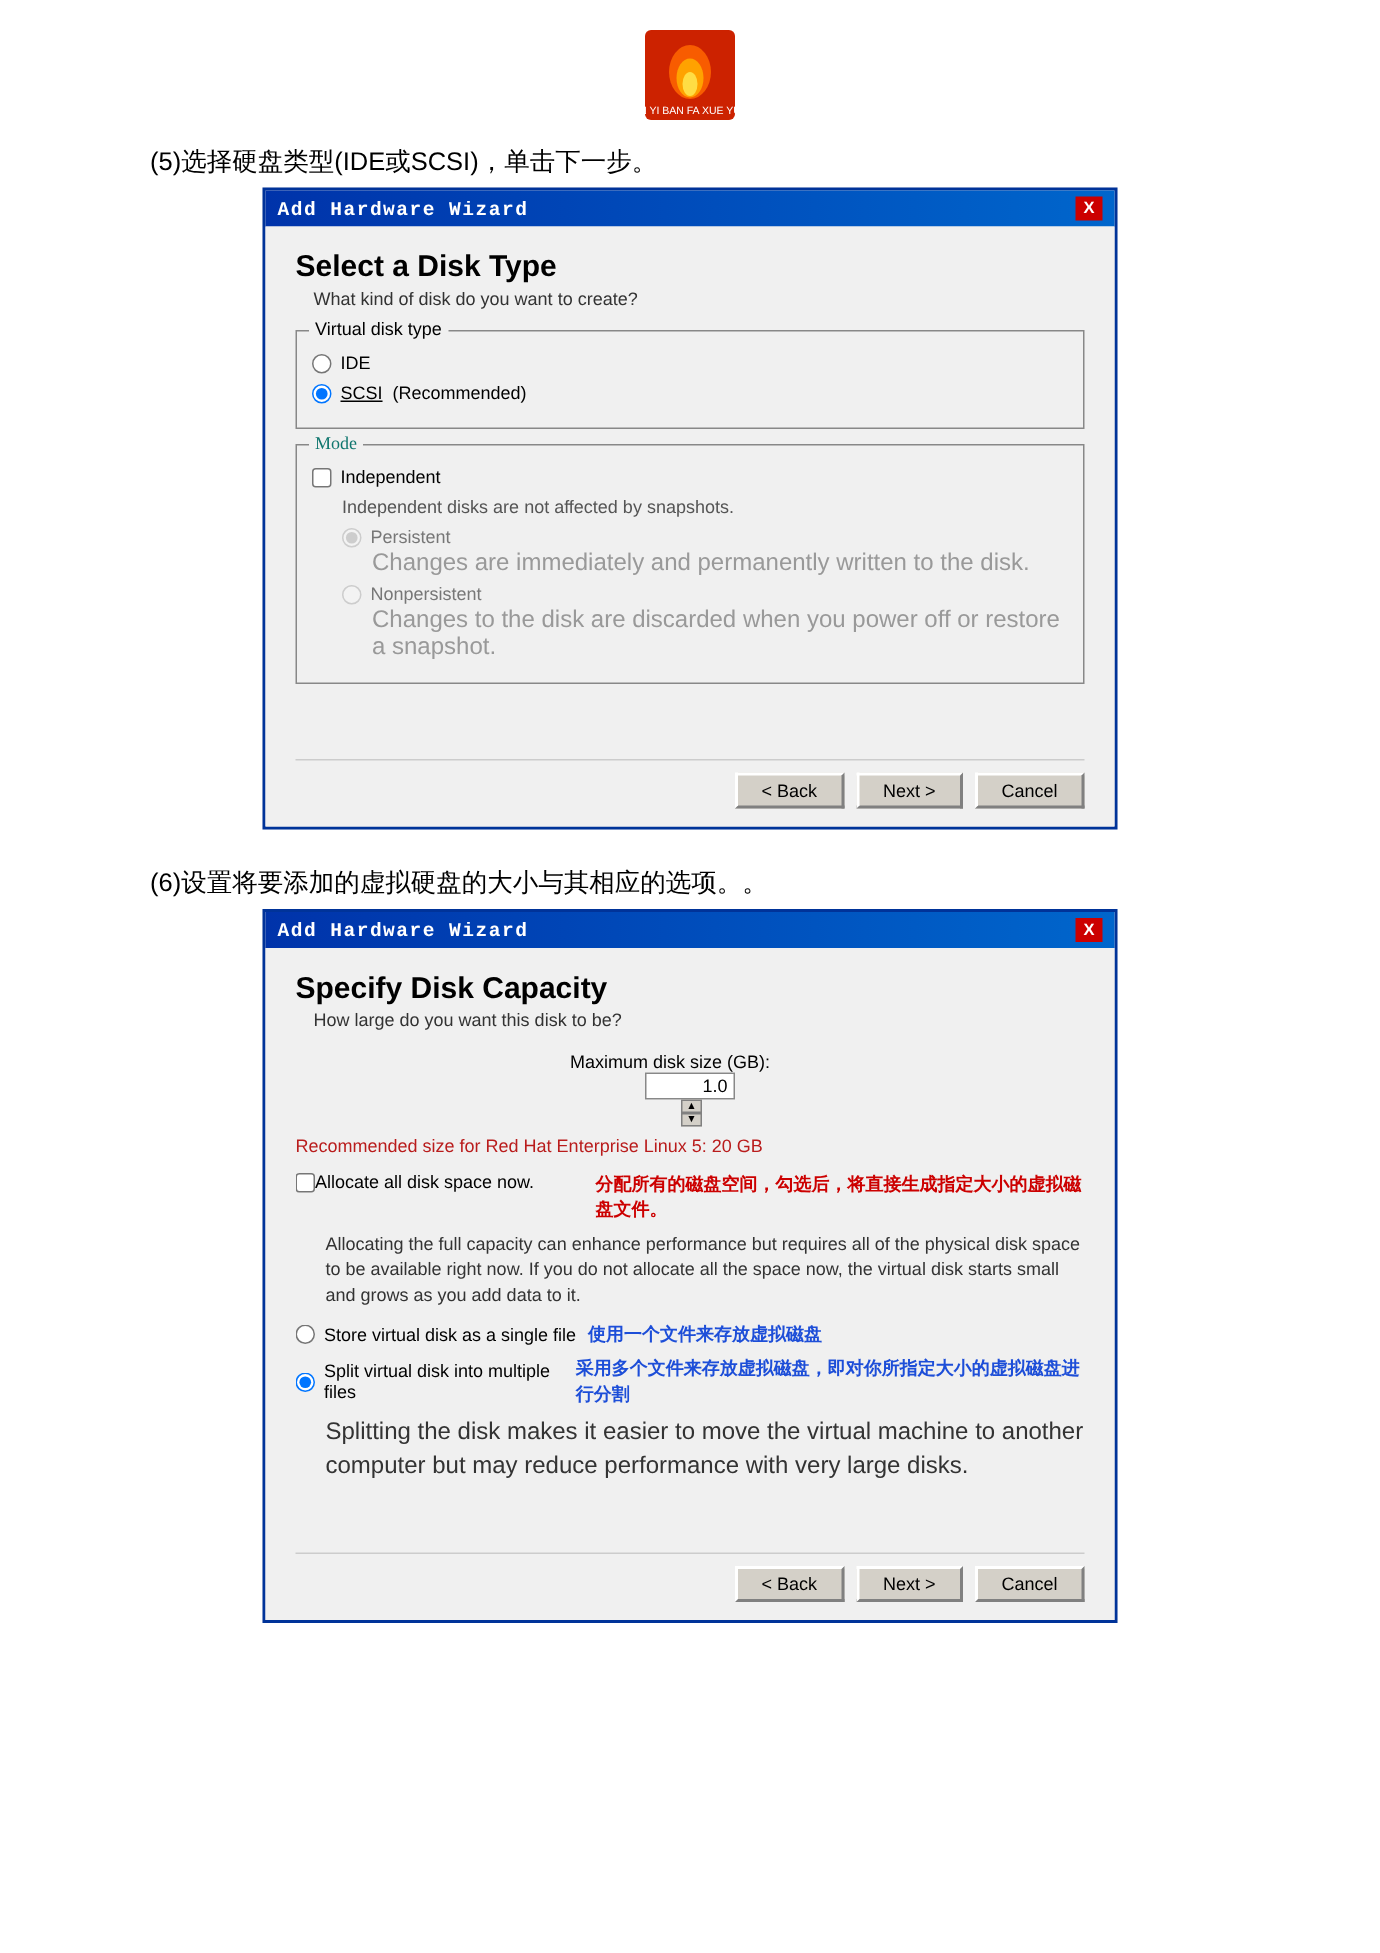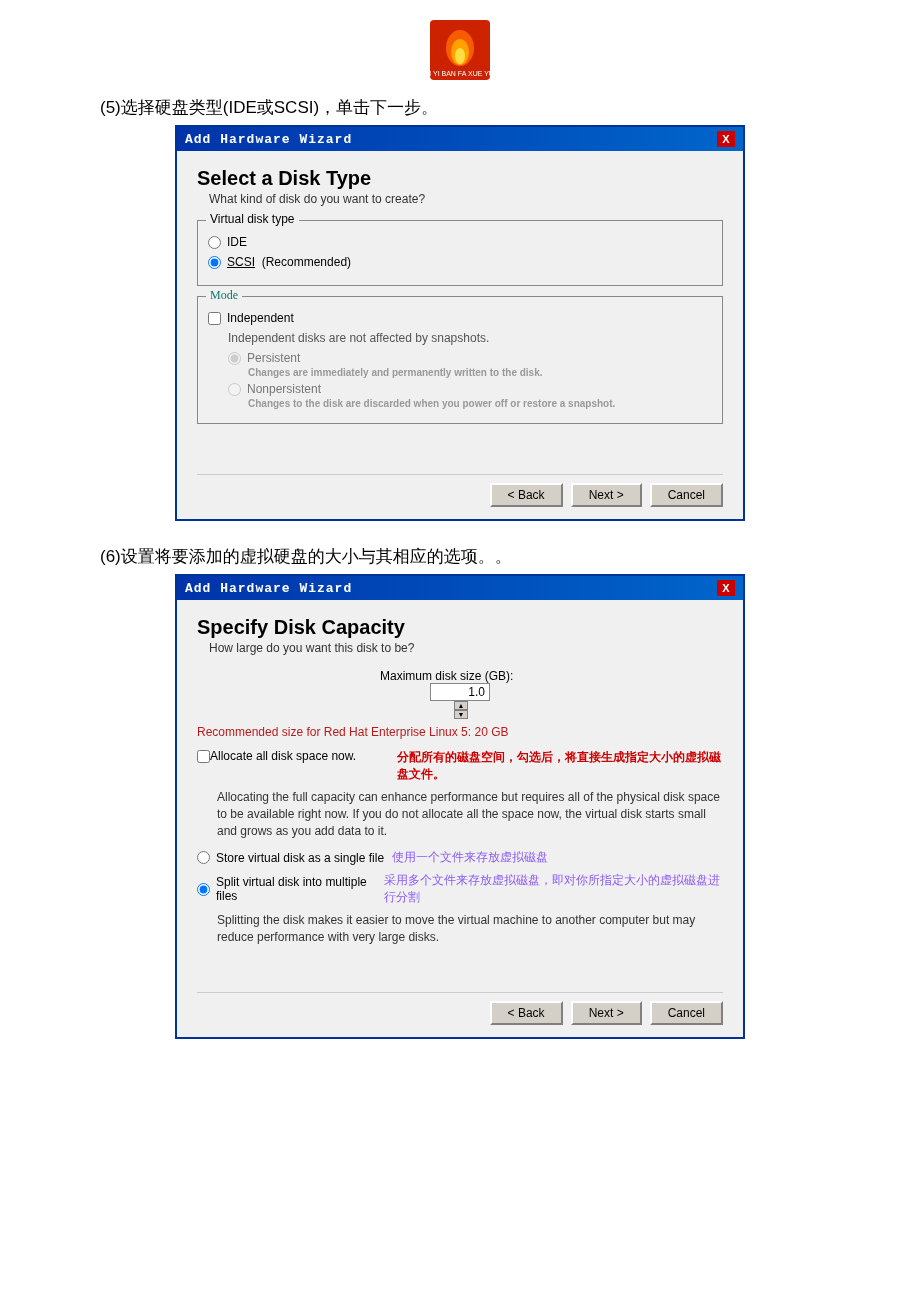--- a/index.html
+++ b/index.html
@@ -157,25 +157,24 @@
       margin: 4px 0 2px 20px;
       font-size: 12px;
       color: #777;
     }
 
     .sub-radio input[type=radio] {
       margin-right: 6px;
     }
 
     .sub-desc {
-      font-size: 10px;
+      font-size: 16px;
       color: #999;
       margin-left: 40px;
       margin-bottom: 4px;
-      font-weight: bold;
     }
 
     .wizard-footer {
       display: flex;
       justify-content: flex-end;
       align-items: center;
       gap: 8px;
       margin-top: 10px;
       padding-top: 8px;
       border-top: 1px solid #ccc;
@@ -274,28 +273,28 @@
       align-items: center;
       margin: 6px 0;
       font-size: 12px;
     }
 
     .store-radio-row input[type=radio] {
       margin-right: 6px;
     }
 
     .store-note {
-      color: #8b5cf6;
-      font-size: 12px;
-      font-weight: normal;
+      color: #1d4ed8;
+      font-size: 12px;
+      font-weight: bold;
       margin-left: 8px;
     }
 
     .store-desc {
-      font-size: 12px;
+      font-size: 16px;
       color: #333;
       margin: 2px 0 6px 20px;
       line-height: 1.4;
     }
 
     
     .logo-svg {
       display: block;
       margin: 0 auto;
     }

